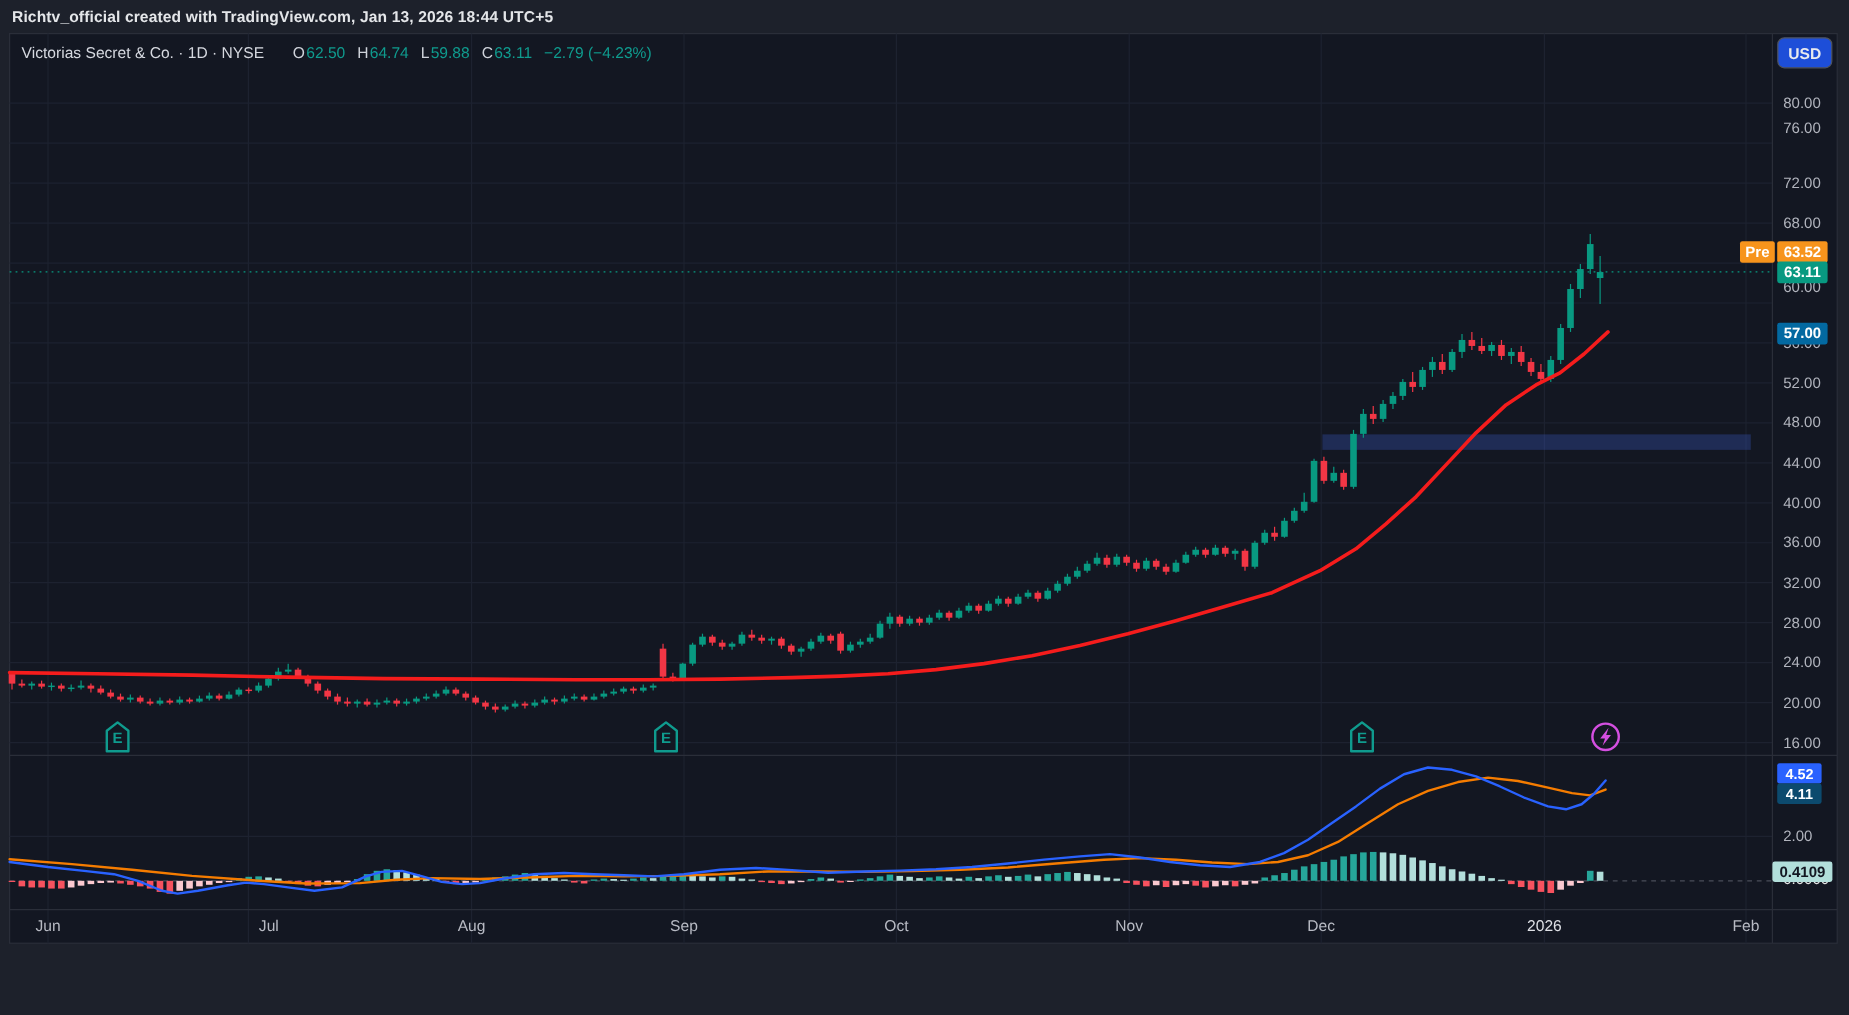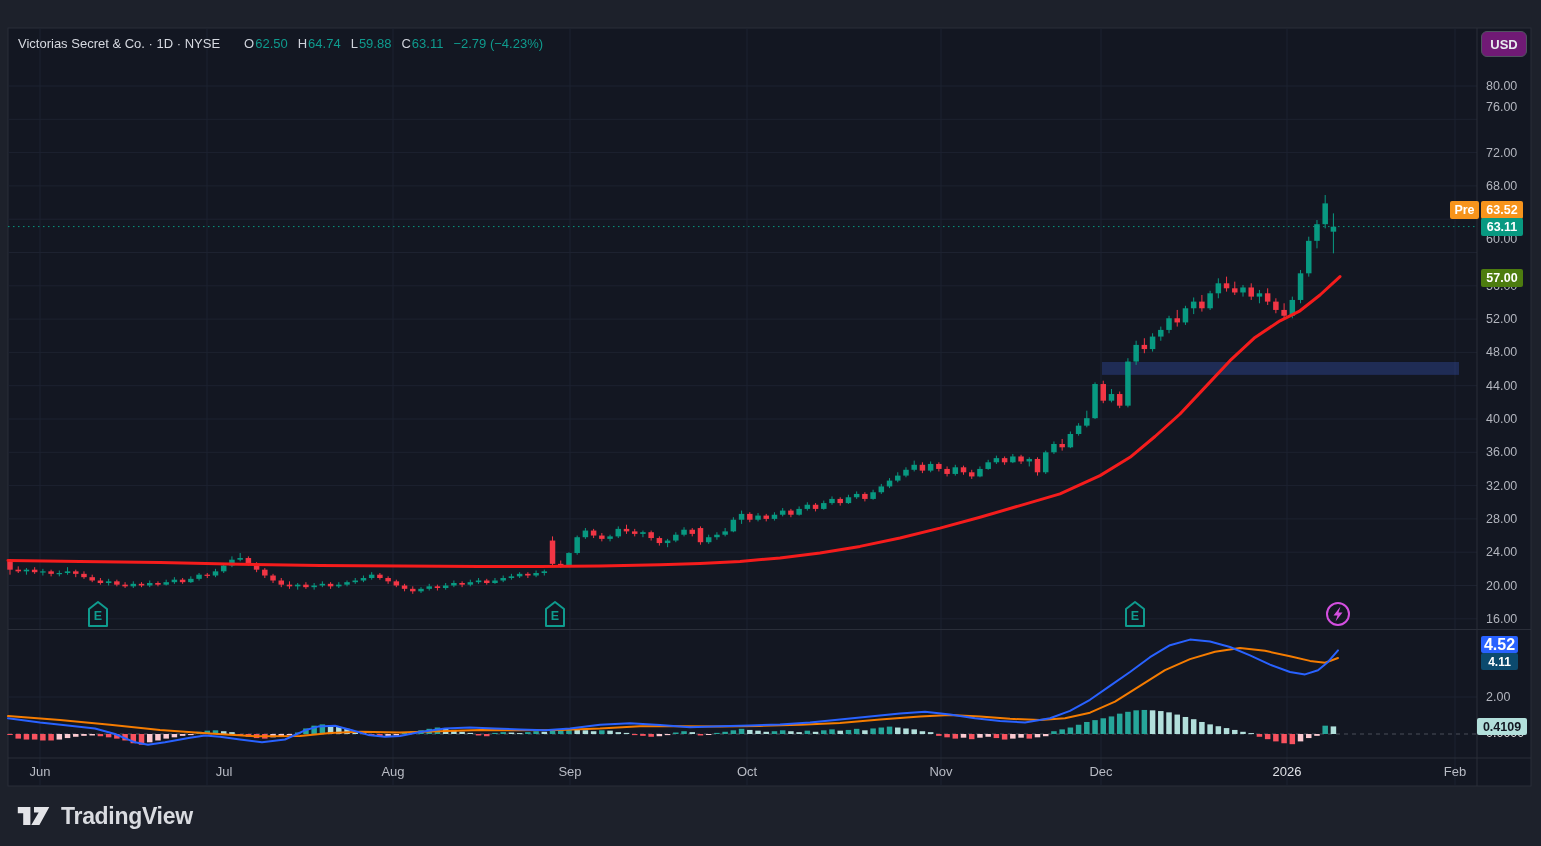--- a/index.html
+++ b/index.html
@@ -10,33 +10,33 @@
   
   .attribution{left:10px;top:6px;font-size:13px;font-weight:bold;color:#e4e6e9;letter-spacing:.1px;}
   
   .legend{left:18px;top:34px;height:18px;display:flex;align-items:center;font-size:13px;color:#d6d9e0;white-space:nowrap;}
   .legend .ttl{margin-right:14px;}
   .legend .lt{color:#cfd3db;margin-left:10px;}
   .legend .val{color:#0f9b8e;margin-left:1px;}
   .legend .chg{color:#0f9b8e;margin-left:10px;}
   
   .usd-btn{left:1481px;top:31px;width:44px;height:24px;border:1.5px solid #4e535e;border-radius:6px;
-    background:#701a75;color:#e8eaee;font-size:13px;font-weight:bold;display:flex;align-items:center;justify-content:center;cursor:pointer;}
+    background:#1d4ed8;color:#e8eaee;font-size:13px;font-weight:bold;display:flex;align-items:center;justify-content:center;cursor:pointer;}
   
   .ptick,.itick{color:#b2b5be;font-size:12.5px;left:1486px;height:14px;line-height:14px;}
   .ttick{color:#b8bbc4;font-size:13px;top:764px;transform:translateX(-50%);}
   .ttick.bright{color:#dfe1e6;}
   .zero-lbl{left:1486px;top:726px;color:#e5e5e5;font-size:12.5px;}
   
   .badge{color:#fff;font-size:12.5px;font-weight:bold;border-radius:2px;display:flex;align-items:center;justify-content:center;}
   .b-pre{left:1450px;top:201px;width:29px;height:18px;background:#f7941c;}
   .b-preval{left:1481px;top:201px;width:42px;height:18px;background:#f7941c;}
   .b-close{left:1481px;top:218px;width:42px;height:18px;background:#089981;}
-  .b-ma{left:1481px;top:269px;width:42px;height:18px;background:#4d7c0f;}
-  .b-macd{left:1481px;top:636px;width:37px;height:17px;background:#2962ff;font-size:16px;}
+  .b-ma{left:1481px;top:269px;width:42px;height:18px;background:#0369a1;}
+  .b-macd{left:1481px;top:636px;width:37px;height:17px;background:#2962ff;font-size:12px;}
   .b-sig{left:1481px;top:653px;width:37px;height:17px;background:#0c4a6e;font-size:12px;}
   .b-hist{left:1477px;top:718px;width:50px;height:17px;background:#b2dfdb;color:#131722;font-size:12.5px;}
   
   .footer-logo{left:16px;top:800px;display:flex;align-items:center;gap:9px;cursor:pointer;}
   .footer-logo .logotext{font-size:23px;font-weight:bold;color:#d9dbe0;letter-spacing:-0.3px;}
 </style>
 </head>
 <body>
 
 <div id="stage">
@@ -582,20 +582,21 @@
       <g>
         <path d="M 1135 602 L 1144 609 L 1144 626 L 1126 626 L 1126 609 Z" fill="rgba(19,23,34,0.85)" stroke="#0f9b8e" stroke-width="2" stroke-linejoin="round"></path>
         <text x="1135" y="619.5" fill="#0f9b8e" font-size="12.5" font-weight="bold" text-anchor="middle" font-family="&quot;Liberation Sans&quot;,sans-serif">E</text>
       </g>
       <g>
         <circle cx="1338" cy="614" r="11" fill="none" stroke="#d44fe0" stroke-width="2"></circle>
         <path d="M 1340.5 606.5 L 1333.5 615.5 L 1337.5 615.5 L 1335.5 621.5 L 1342.5 612.5 L 1338.5 612.5 Z" fill="#d44fe0"></path>
       </g>
     </svg>
 
+  <div class="abs attribution">Richtv_official created with TradingView.com, Jan 13, 2026 18:44 UTC+5</div>
 
   <div class="abs legend">
     <span class="ttl">Victorias Secret &amp; Co. · 1D · NYSE</span>
     <span class="lt">O</span>
     <span class="val">62.50</span>
     <span class="lt">H</span>
     <span class="val">64.74</span>
     <span class="lt">L</span>
     <span class="val">59.88</span>
     <span class="lt">C</span>
@@ -639,22 +640,14 @@
   <div class="abs zero-lbl">0.0000</div>
 
   <div class="abs badge b-pre">Pre</div>
   <div class="abs badge b-preval">63.52</div>
   <div class="abs badge b-close">63.11</div>
   <div class="abs badge b-ma">57.00</div>
   <div class="abs badge b-macd">4.52</div>
   <div class="abs badge b-sig">4.11</div>
   <div class="abs badge b-hist">0.4109</div>
 
-  <div class="abs footer-logo">
-    <svg width="36" height="32" viewBox="0 0 40 34">
-      <path d="M2 7 h14 v20 h-8 v-13 H2 Z" fill="#e3e4e8"></path>
-      <path d="M20 7 h17 l-11 20 h-9 l8.2,-14 h-5.2 Z" fill="#e3e4e8"></path>
-      <circle cx="21.5" cy="23.5" r="0" fill="#e3e4e8"></circle>
-    </svg>
-    <span class="logotext">TradingView</span>
-  </div>
 
 </div>
 
 </body></html>

